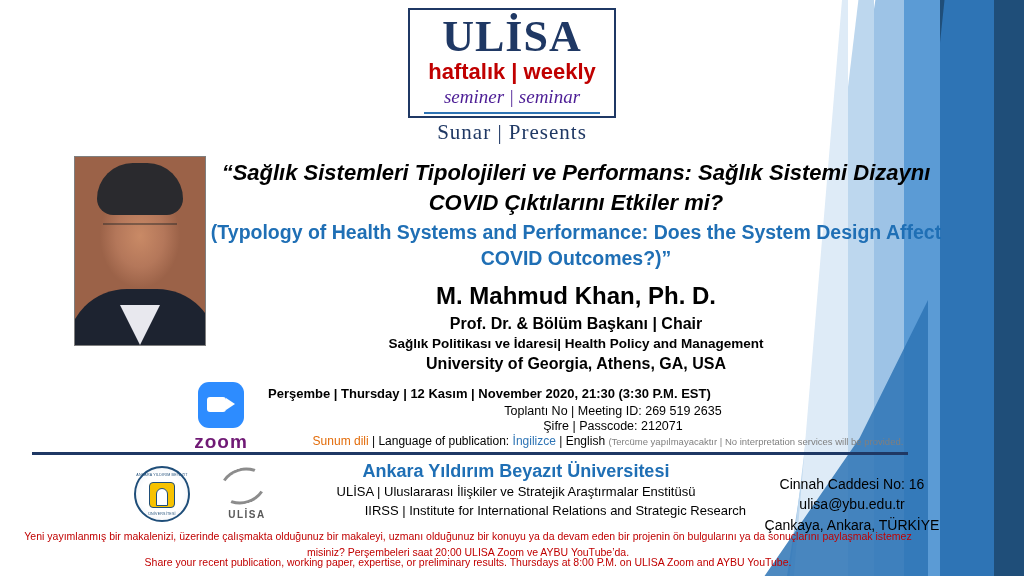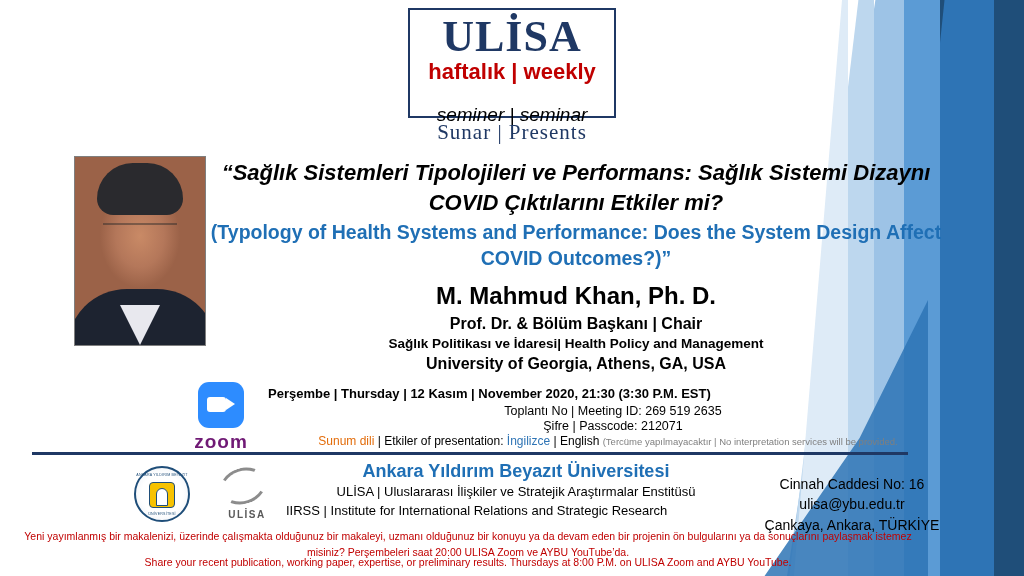--- a/index.html
+++ b/index.html
@@ -42,22 +42,22 @@
   .logo-ulisa {
     font-family: "Liberation Serif", serif;
     font-size: 44px; font-weight: bold; letter-spacing: 1px;
     color: #1f3864; line-height: 1.05; margin-top: 4px;
   }
   .logo-weekly {
     font-size: 22px; font-weight: bold; color: #c00000;
     font-family: "Liberation Sans", sans-serif; line-height: 1.1;
   }
   .logo-seminar {
-    font-family: Liberation Sans, sans-serif; font-style: italic;
-    font-size: 19px; color: #000000; margin-top: 20px;
+    font-family: Liberation Serif, serif; font-style: italic;
+    font-size: 19px; color: #4c1d95; margin-top: 2px;
   }
   .logo-rule { width: 86%; height: 2px; background: #2e74b5; margin-top: 4px; }
   .presents {
     position: absolute; left: 408px; top: 120px; width: 208px;
     text-align: center;
     font-family: "Liberation Serif", serif;
     font-size: 21px; color: #1f3864;
     letter-spacing: 1px;
   }
 
@@ -211,21 +211,21 @@
   .uni-tr {
     position: absolute; left: 286px; top: 461px; width: 460px;
     text-align: center; color: #1f6fb5; font-size: 18px; font-weight: bold;
   }
   .uni-l1 {
     position: absolute; left: 286px; top: 484px; width: 460px;
     text-align: center; color: #000000; font-size: 13px;
   }
   .uni-l2 {
     position: absolute; left: 286px; top: 503px; width: 460px;
-    text-align: left; color: #000000; font-size: 13px;
+    text-align: right; color: #000000; font-size: 13px;
   }
 
   .contact {
     position: absolute; left: 752px; top: 474px; width: 200px;
     text-align: center; color: #000000; font-size: 14px; line-height: 1.45;
   }
 
   
   .promo-tr {
     position: absolute; left: 18px; top: 529px; width: 900px;
@@ -275,21 +275,21 @@
   <div class="zoom-logo">
     <div class="zoom-cam"></div>
     <div class="zoom-word">zoom</div>
   </div>
 
   <div class="meet-when">Perşembe | Thursday | 12 Kasım | November 2020, 21:30 (3:30 P.M. EST)</div>
   <div class="meet-id">Toplantı  No | Meeting ID:  269 519 2635</div>
   <div class="meet-pass">Şifre | Passcode: 212071</div>
 
   <div class="lang-line">
-    <span class="tr">Sunum  dili</span><span> | Etkiler of presentation: </span><span class="en">İngilizce</span><span> | English </span><span class="note">(Tercüme  yapılmayacaktır | No  interpretation  services  will be provided.</span>
+    <span class="tr">Sunum  dili</span><span> | Language of publication: </span><span class="en">İngilizce</span><span> | English </span><span class="note">(Tercüme  yapılmayacaktır | No  interpretation  services  will be provided.</span>
   </div>
 
   <div class="divider"></div>
 
   <div class="aybu-seal">
     <div class="txt-top">ANKARA YILDIRIM BEYAZIT</div>
     <div class="inner"></div>
     <div class="arch"></div>
     <div class="txt-bot">ÜNİVERSİTESİ</div>
   </div>

